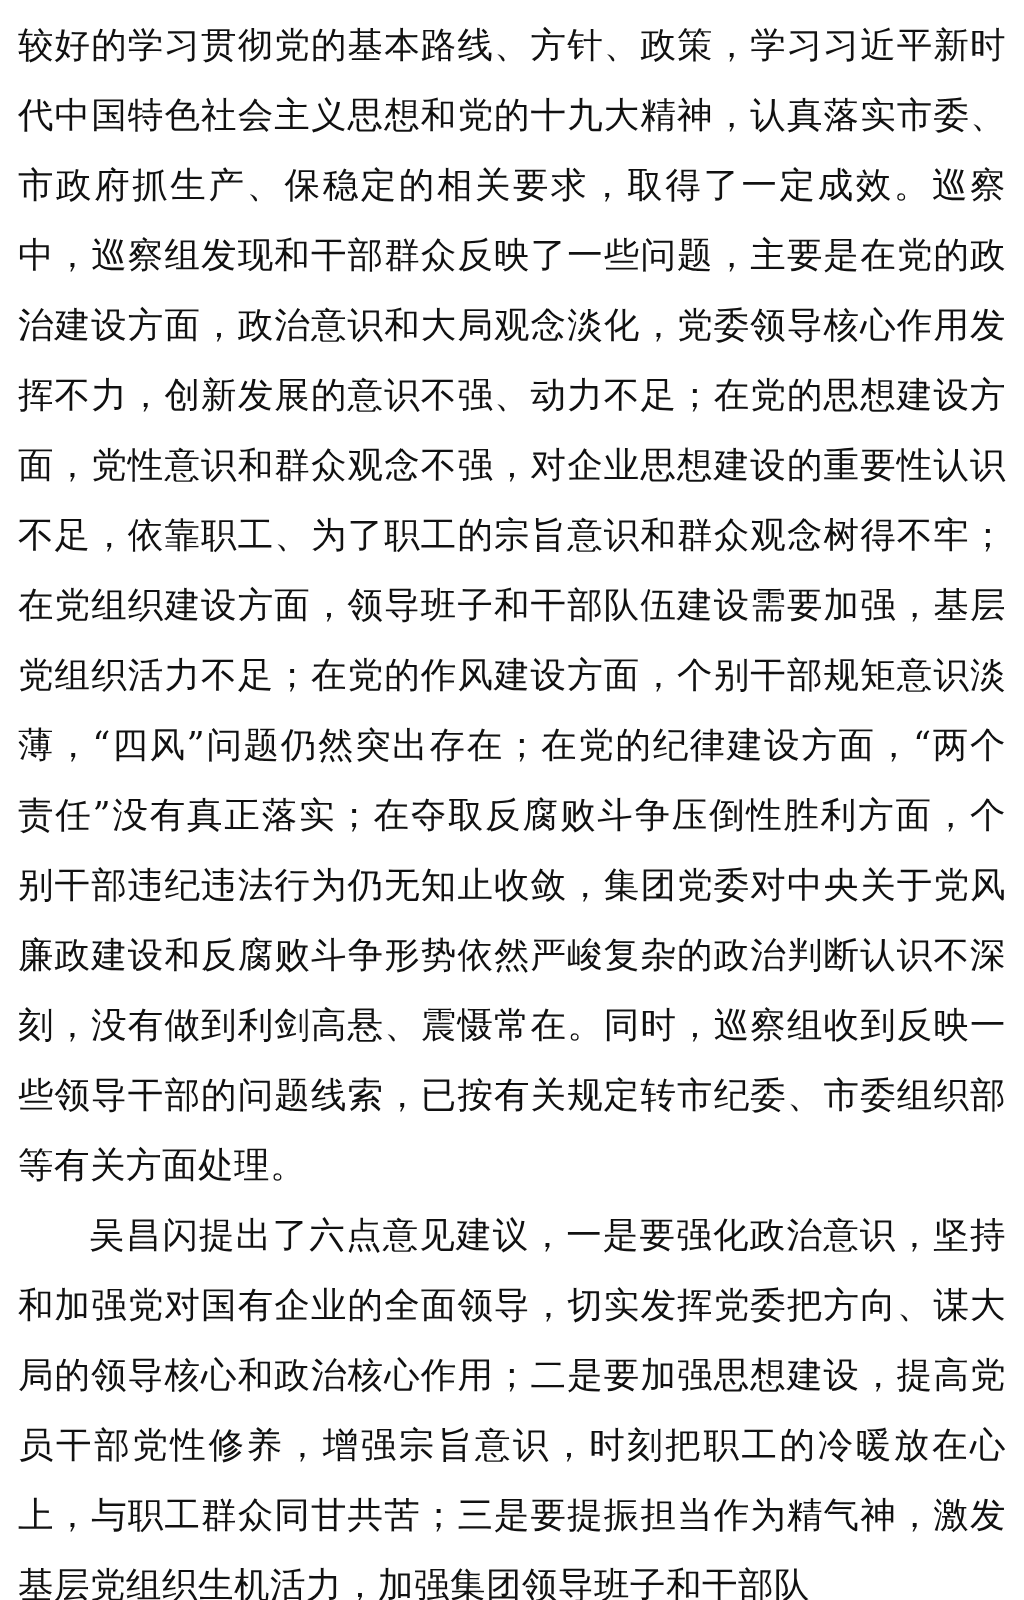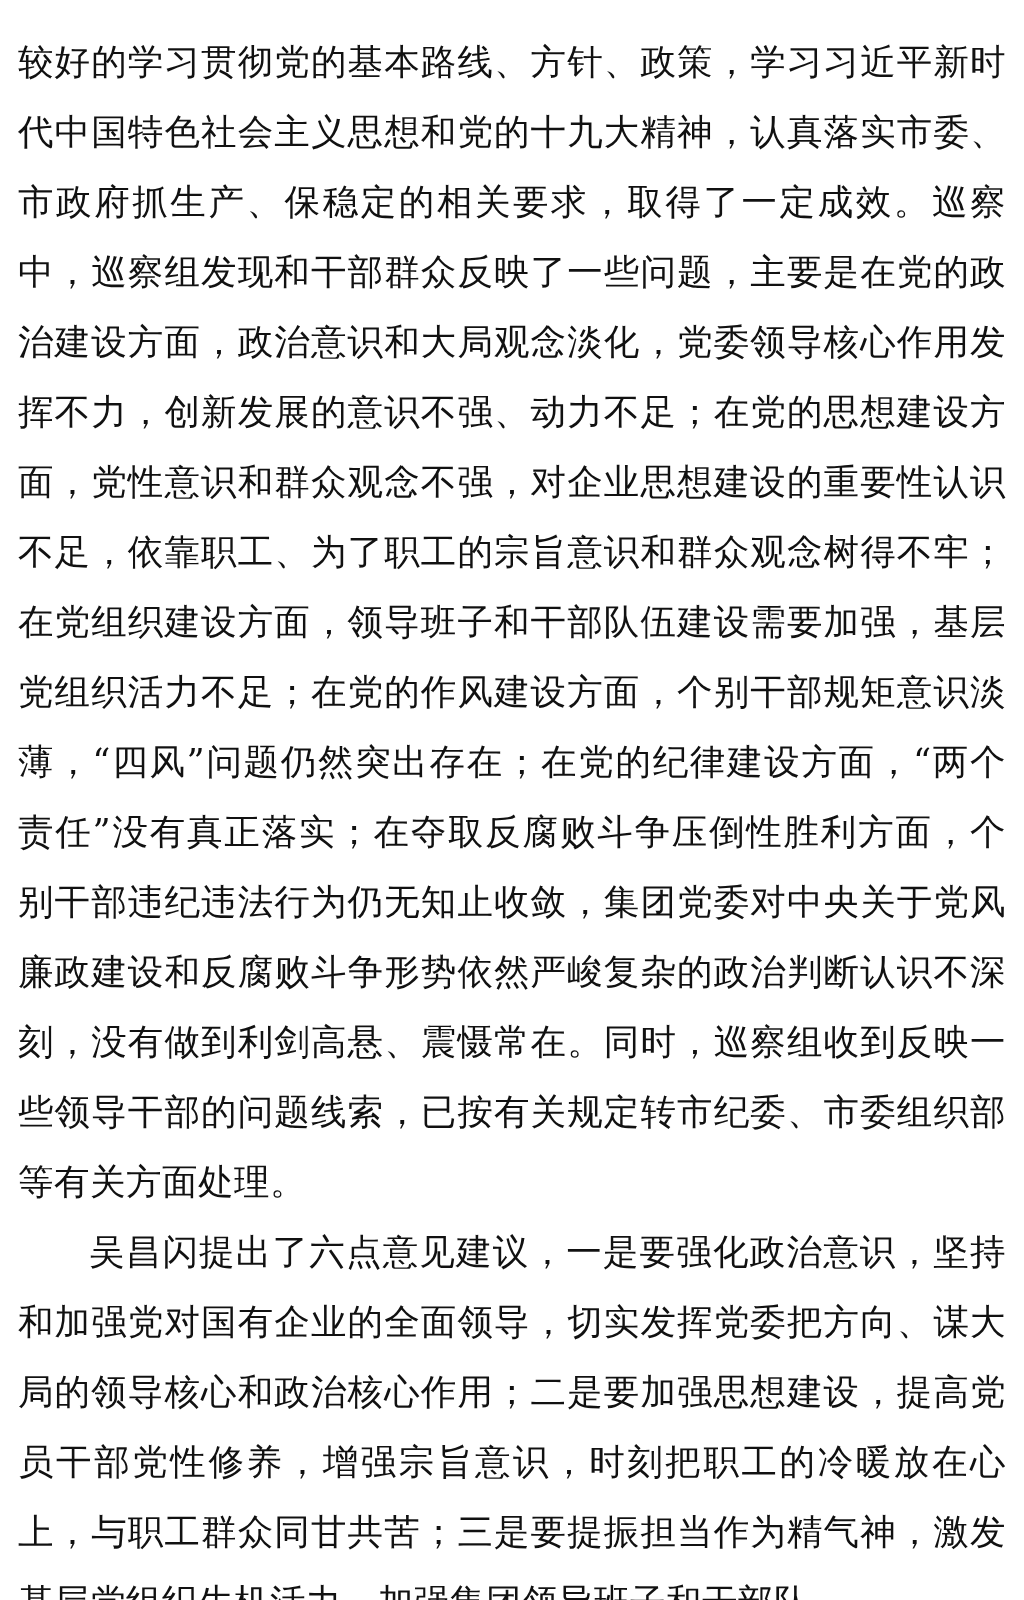--- a/index.html
+++ b/index.html
@@ -11,21 +11,21 @@
     width: 1024px;
     height: 1600px;
     overflow: hidden;
     font-family: "DejaVu Serif", "Liberation Serif", serif;
     color: #000000;
   }
   .page {
     width: 1024px;
     height: 1600px;
     box-sizing: border-box;
-    padding: 27px 18px 0 18px;
+    padding: 10px 18px 0 18px;
     position: relative;
   }
   .doc-body {
     font-size: 35.5px;
     line-height: 70px;
     text-align: justify;
     text-justify: inter-ideograph;
     letter-spacing: 0.5px;
     color: #111111;
   }

